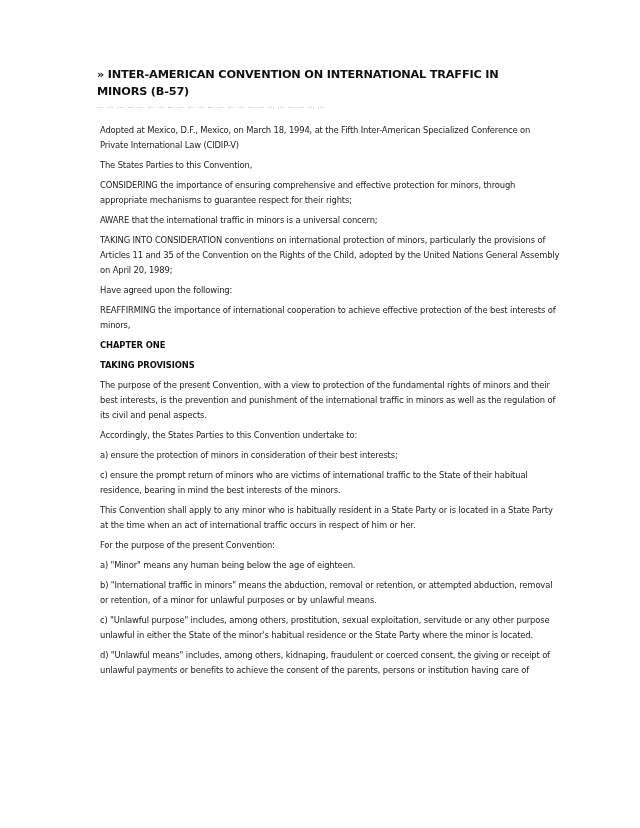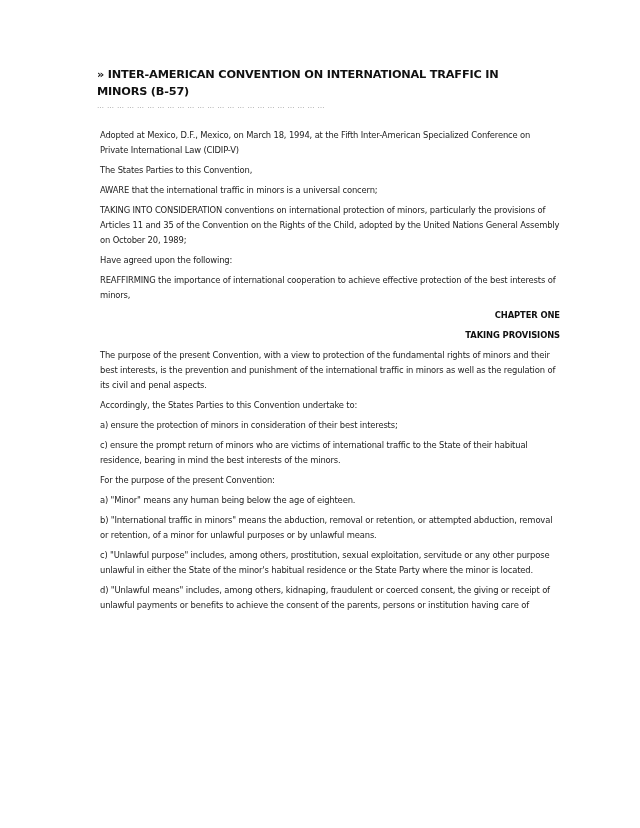--- a/index.html
+++ b/index.html
@@ -50,51 +50,53 @@
       position: absolute;
       left: 100px;
       top: 123px;
       width: 460px;
       font-size: 8.4px;
       line-height: 15px;
       letter-spacing: -0.15px;
       color: #222;
     }
     .body p {
-      margin: 5px 0 5px 0;
+      margin: 0 0 5px 0;
     }
     .body .centered {
-      text-align: right;
+      text-align: left;
       font-weight: bold;
       letter-spacing: -0.1px;
       color: #111;
     }
   </style>
 </head>
 <body>
 
 <div class="page">
   <div class="title">» INTER-AMERICAN CONVENTION ON INTERNATIONAL TRAFFIC IN MINORS (B-57)</div>
   <div class="separator">… … … … … … … … … … … … … … … … … … … … … … … … … … … … … …</div>
 
   <div class="body">
     <p>Adopted at Mexico, D.F., Mexico, on March 18, 1994, at the Fifth Inter-American Specialized Conference on Private International Law (CIDIP-V)</p>
     <p>The States Parties to this Convention,</p>
+    <p>CONSIDERING the importance of ensuring comprehensive and effective protection for minors, through appropriate mechanisms to guarantee respect for their rights;</p>
     <p>AWARE that the international traffic in minors is a universal concern;</p>
-    <p>TAKING INTO CONSIDERATION conventions on international protection of minors, particularly the provisions of Articles 11 and 35 of the Convention on the Rights of the Child, adopted by the United Nations General Assembly on October 20, 1989;</p>
+    <p>TAKING INTO CONSIDERATION conventions on international protection of minors, particularly the provisions of Articles 11 and 35 of the Convention on the Rights of the Child, adopted by the United Nations General Assembly on April 20, 1989;</p>
     <p>Have agreed upon the following:</p>
     <p>REAFFIRMING the importance of international cooperation to achieve effective protection of the best interests of minors,</p>
 
     <p class="centered">CHAPTER ONE</p>
     <p class="centered">TAKING PROVISIONS</p>
 
     <p>The purpose of the present Convention, with a view to protection of the fundamental rights of minors and their best interests, is the prevention and punishment of the international traffic in minors as well as the regulation of its civil and penal aspects.</p>
     <p>Accordingly, the States Parties to this Convention undertake to:</p>
     <p>a) ensure the protection of minors in consideration of their best interests;</p>
     <p>c) ensure the prompt return of minors who are victims of international traffic to the State of their habitual residence, bearing in mind the best interests of the minors.</p>
 
+    <p>This Convention shall apply to any minor who is habitually resident in a State Party or is located in a State Party at the time when an act of international traffic occurs in respect of him or her.</p>
     <p>For the purpose of the present Convention:</p>
     <p>a) "Minor" means any human being below the age of eighteen.</p>
     <p>b) "International traffic in minors" means the abduction, removal or retention, or attempted abduction, removal or retention, of a minor for unlawful purposes or by unlawful means.</p>
     <p>c) "Unlawful purpose" includes, among others, prostitution, sexual exploitation, servitude or any other purpose unlawful in either the State of the minor's habitual residence or the State Party where the minor is located.</p>
     <p>d) "Unlawful means" includes, among others, kidnaping, fraudulent or coerced consent, the giving or receipt of unlawful payments or benefits to achieve the consent of the parents, persons or institution having care of</p>
   </div>
 </div>
 
 </body></html>

